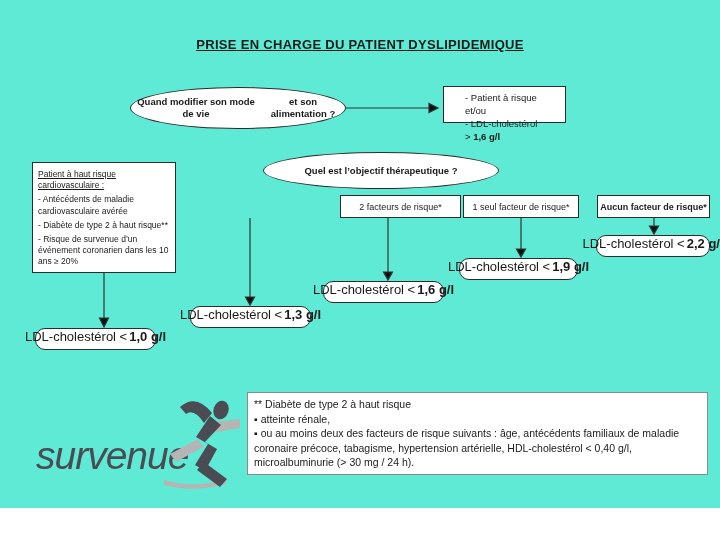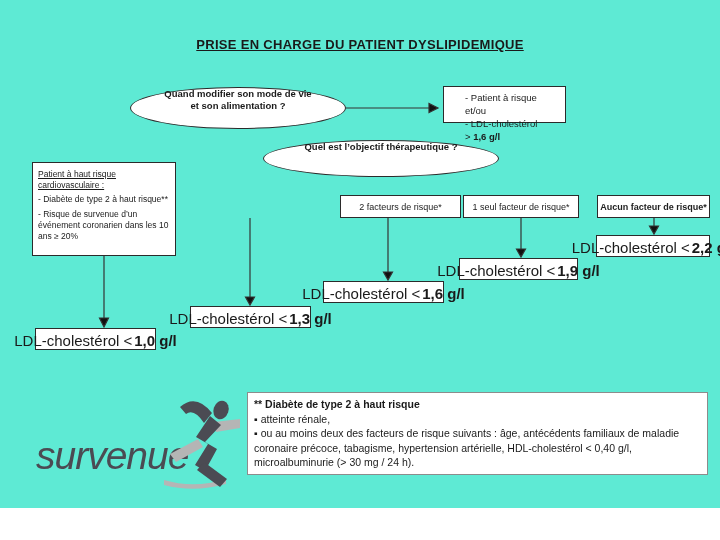--- a/index.html
+++ b/index.html
@@ -32,31 +32,31 @@
     letter-spacing: 0.3px;
     z-index: 2;
   }
 
   .ellipse {
     position: absolute;
     border: 1px solid #2b2b2b;
     border-radius: 50%;
     background: #ffffff;
     display: flex;
-    flex-direction: column;
+    flex-direction: row;
     align-items: center;
-    justify-content: flex-start;
+    justify-content: center;
     font-weight: bold;
     font-size: 9.5px;
     text-align: center;
     line-height: 12px;
     z-index: 2;
   }
   .ellipse-lifestyle { left: 130px; top: 87px; width: 216px; height: 42px; }
-  .ellipse-objective { left: 263px; top: 140px; width: 236px; height: 37px; }
+  .ellipse-objective { left: 263px; top: 152px; width: 236px; height: 37px; }
 
   .box {
     position: absolute;
     border: 1px solid #2b2b2b;
     background: #ffffff;
     font-size: 9px;
     z-index: 2;
   }
 
   .when-box {
@@ -82,42 +82,43 @@
     font-size: 9px;
     color: #222222;
   }
   .factor-1 { left: 192px; width: 116px; }
   .factor-2 { left: 340px; width: 121px; }
   .factor-3 { left: 463px; width: 116px; }
   .factor-4 { left: 597px; width: 113px; font-weight: bold; }
 
   .ldl-box {
     height: 22px;
-    display: flex; align-items: flex-end; justify-content: center;
+    display: flex; align-items: flex-start; justify-content: center;
     white-space: nowrap;
-    font-size: 15px;
+    font-size: 13px;
+    border-radius: 10px;
   }
   .ldl-box b { margin-left: 2px; }
   .ldl-0 { left: 35px;  top: 328px; width: 121px; }
   .ldl-1 { left: 190px; top: 306px; width: 121px; }
   .ldl-2 { left: 323px; top: 281px; width: 121px; }
   .ldl-3 { left: 459px; top: 258px; width: 119px; }
   .ldl-4 { left: 596px; top: 235px; width: 114px; }
 
   .footnote-box {
     position: absolute;
     left: 247px; top: 392px; width: 461px; min-height: 77px;
     border: 1px solid #8c8c8c;
     background: #ffffff;
     padding: 4px 6px;
     font-size: 10.5px;
     line-height: 14.5px;
     z-index: 2;
   }
-  .footnote-box .fn-title { font-weight: bold; }
+  .footnote-box .fn-title { font-weight: normal; }
 
   .logo-wordmark {
     position: absolute;
     left: 36px; top: 434px;
     font-size: 39px;
     font-style: italic;
     font-weight: normal;
     color: #4b4b53;
     letter-spacing: -1px;
     z-index: 2;
@@ -179,20 +180,21 @@
     <div>- Patient à risque et/ou</div>
     <div><span>- LDL-cholestérol &gt; </span><b>1,6 g/l</b></div>
   </div>
 
   <div class="ellipse ellipse-objective">
     <div>Quel est l’objectif thérapeutique ?</div>
   </div>
 
   <div class="box highrisk-box">
     <span class="heading">Patient à haut risque cardiovasculaire :</span>
+    <div class="item">- Antécédents de maladie cardiovasculaire avérée</div>
     <div class="item">- Diabète de type 2 à haut risque**</div>
     <div class="item">- Risque de survenue d’un événement coronarien dans les 10 ans ≥ 20%</div>
   </div>
 
   <div class="box factor-box factor-2">2 facteurs de risque*</div>
   <div class="box factor-box factor-3">1 seul facteur de risque*</div>
   <div class="box factor-box factor-4">Aucun facteur de risque*</div>
 
   <div class="box ldl-box ldl-0">
     <span>LDL-cholestérol &lt;</span>

